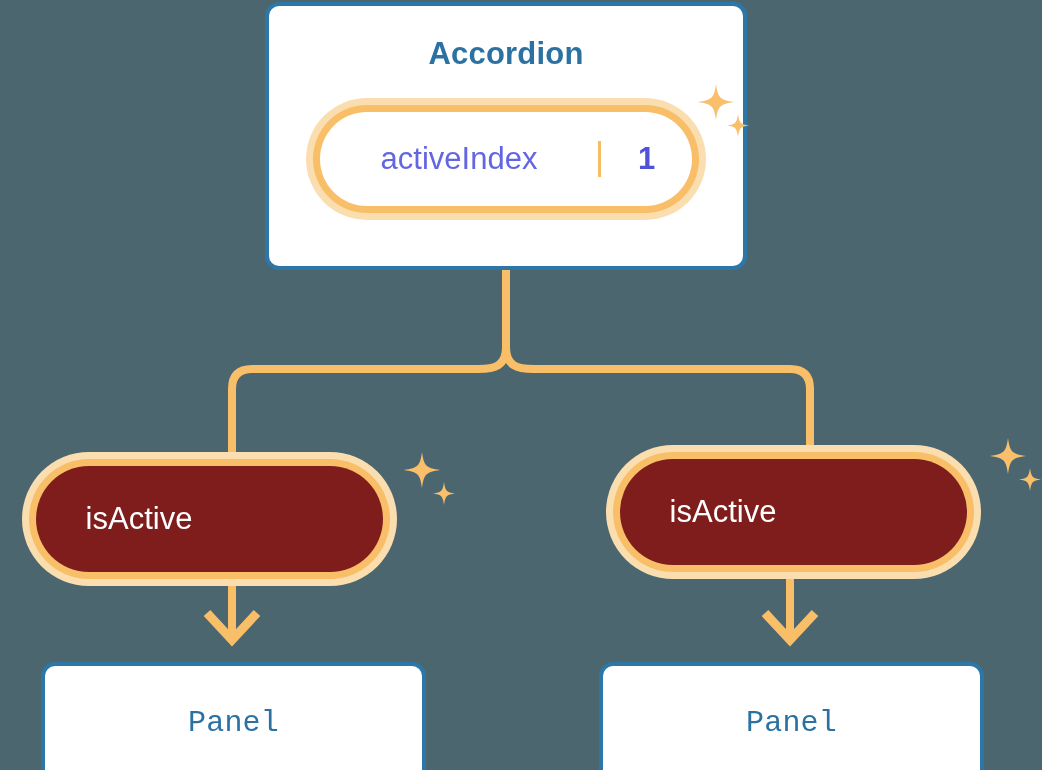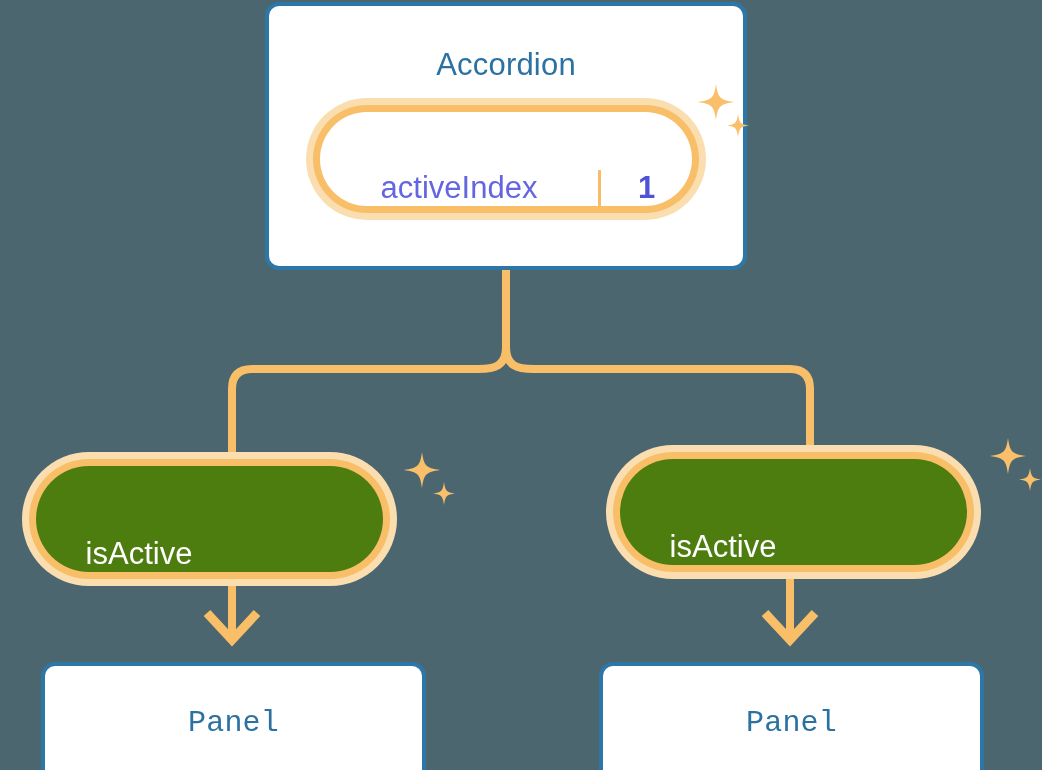--- a/index.html
+++ b/index.html
@@ -45,21 +45,22 @@
     letter-spacing: 0.2px;
   }
 
   #card-accordion {
     left: 265px;
     top: 2px;
     width: 482px;
     height: 268px;
   }
   #card-accordion .card-title {
-    margin-top: 41px;
+    margin-top: 30px;
+    font-weight: bold;
   }
 
   .panel-card {
     top: 662px;
     width: 385px;
     height: 121px;
     display: flex;
     align-items: center;
     justify-content: center;
     font-family: Liberation Mono, monospace;
@@ -83,21 +84,21 @@
     background: #f8bf68;
     border-radius: 999px;
     padding: 7px;
     height: 100%;
     box-sizing: border-box;
   }
   .pill-body {
     height: 100%;
     border-radius: 999px;
     display: flex;
-    align-items: flex-end;
+    align-items: center;
     box-sizing: border-box;
     overflow: hidden;
   }
   .pill-key, .pill-val {
     display: flex;
     align-items: center;
     justify-content: center;
     box-sizing: border-box;
     white-space: nowrap;
   }
@@ -110,21 +111,21 @@
     font-weight: 400;
   }
   .pill--light .pill-val {
     color: #4f52d8;
     font-size: 31px;
     font-weight: 700;
     border-left: 3px solid #f6bd66;
   }
 
   
-  .pill--solid .pill-body { background: #4d7c0f; }
+  .pill--solid .pill-body { background: #7f1d1d; }
   .pill--solid .pill-key {
     color: #ffffff;
     font-size: 31px;
     font-weight: 400;
   }
   .pill--solid .pill-val {
     color: #ffffff;
     font-size: 31px;
     font-weight: 700;
     border-left: 3px solid #ffffff;

